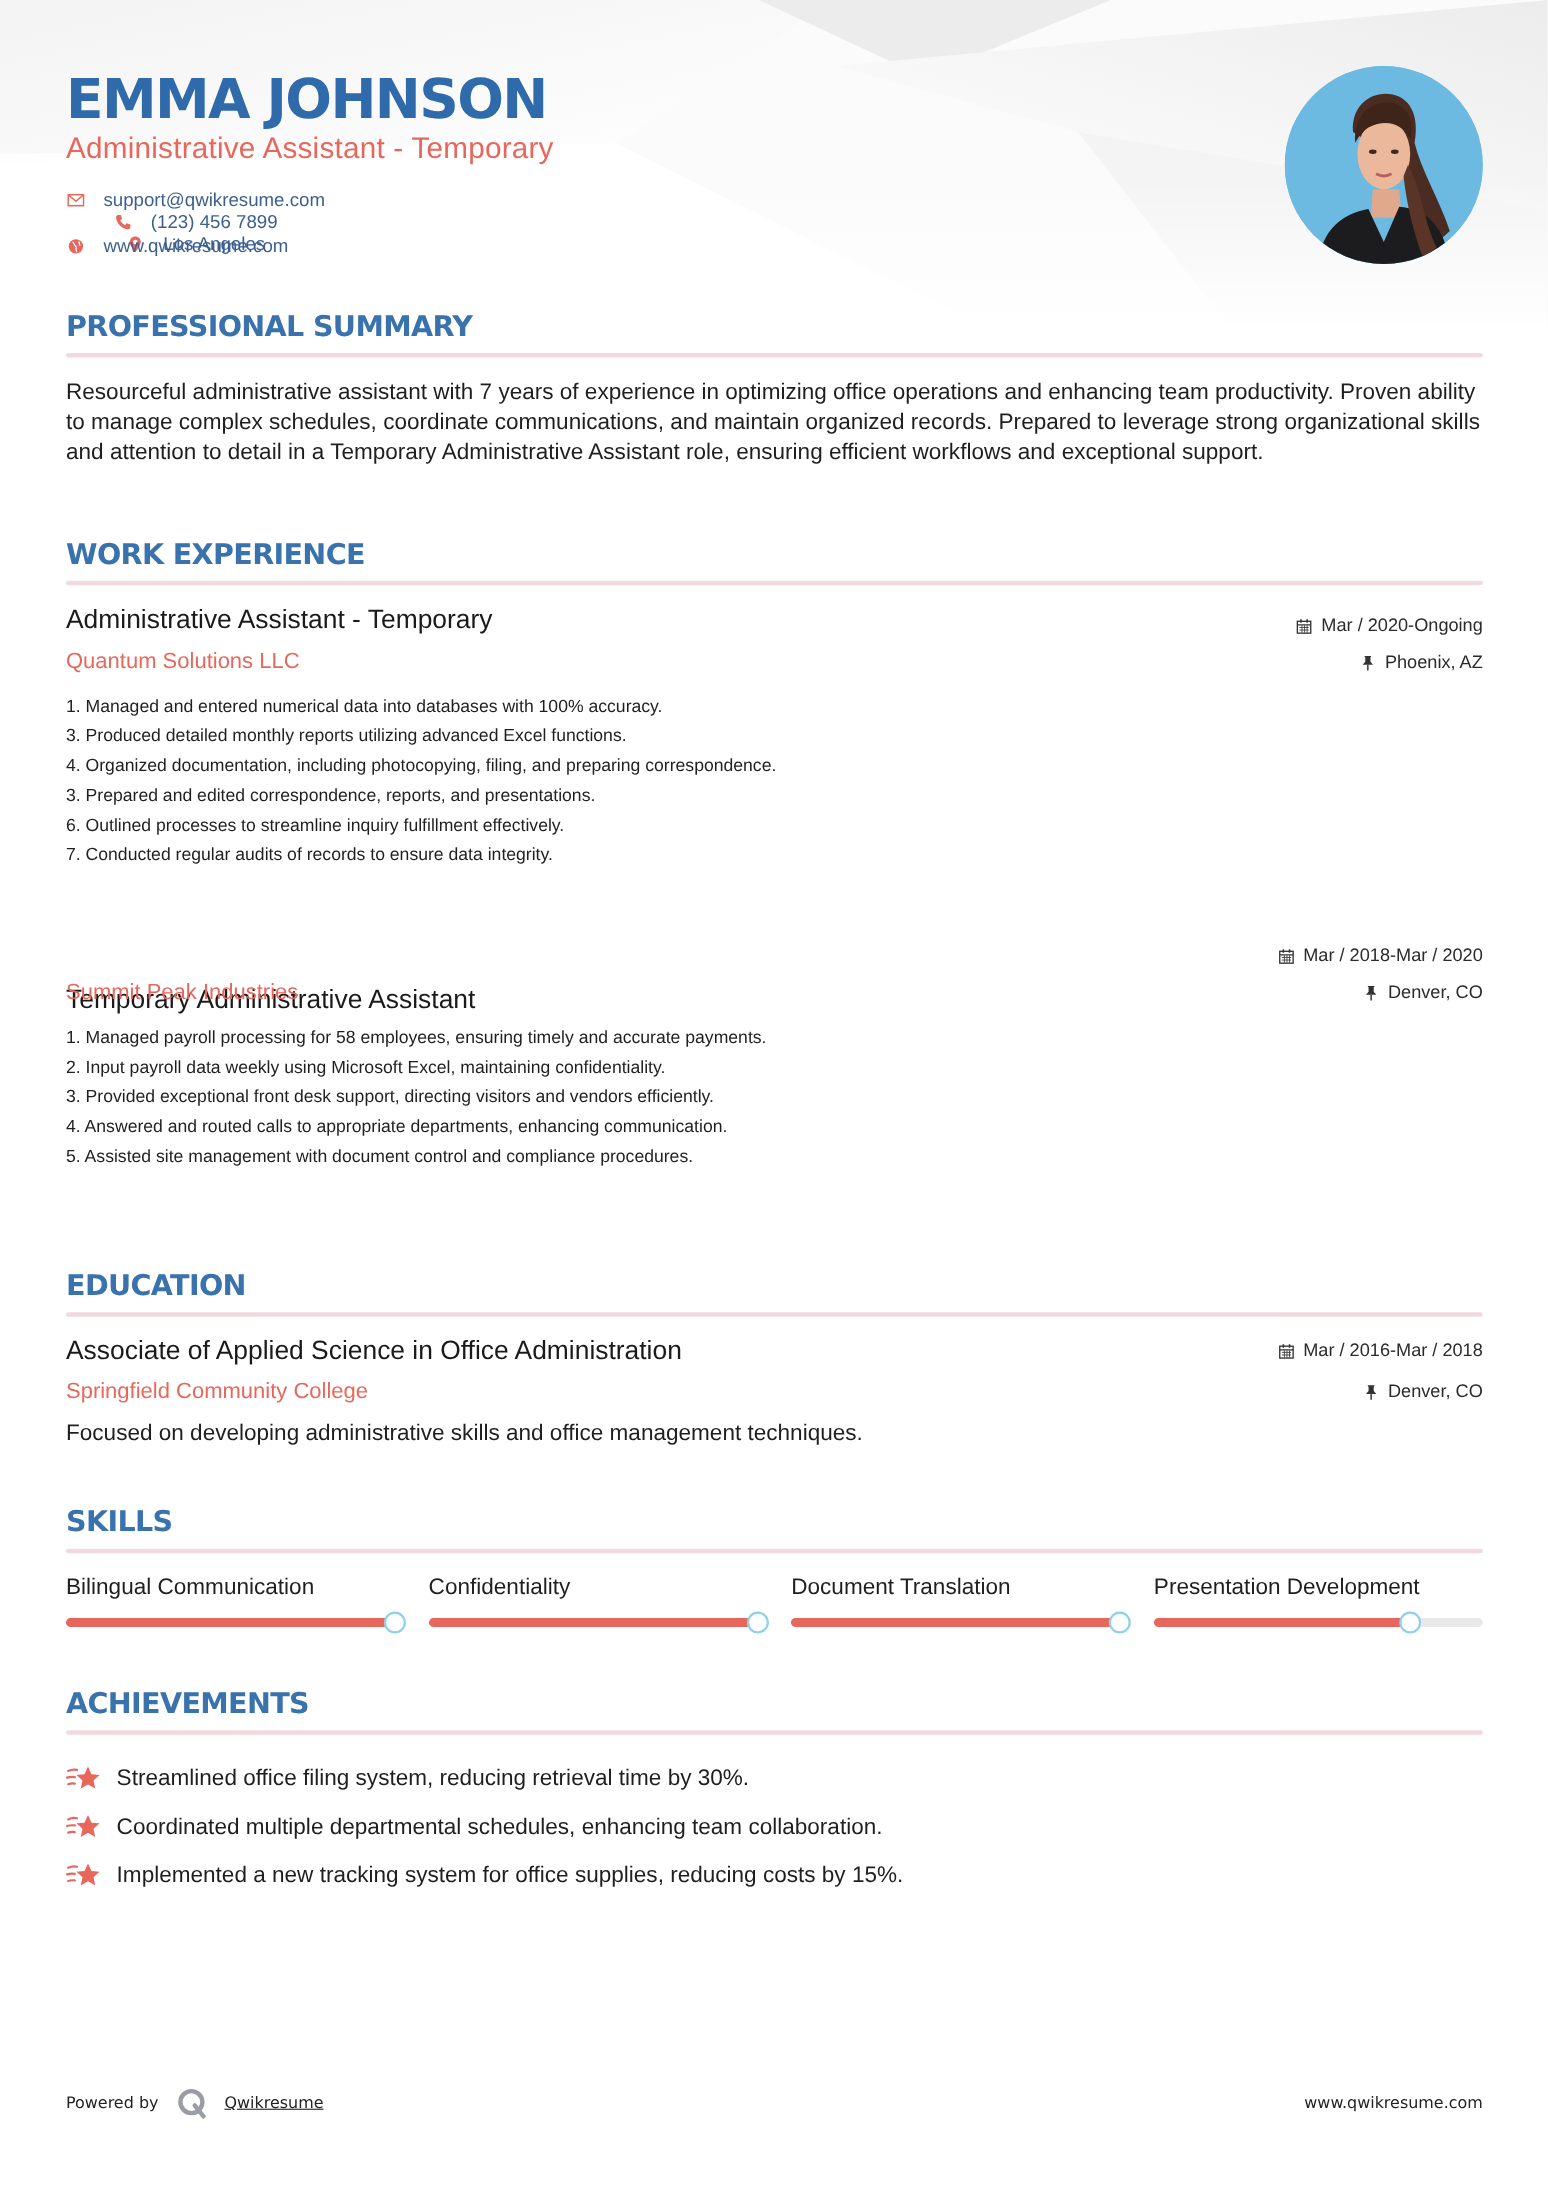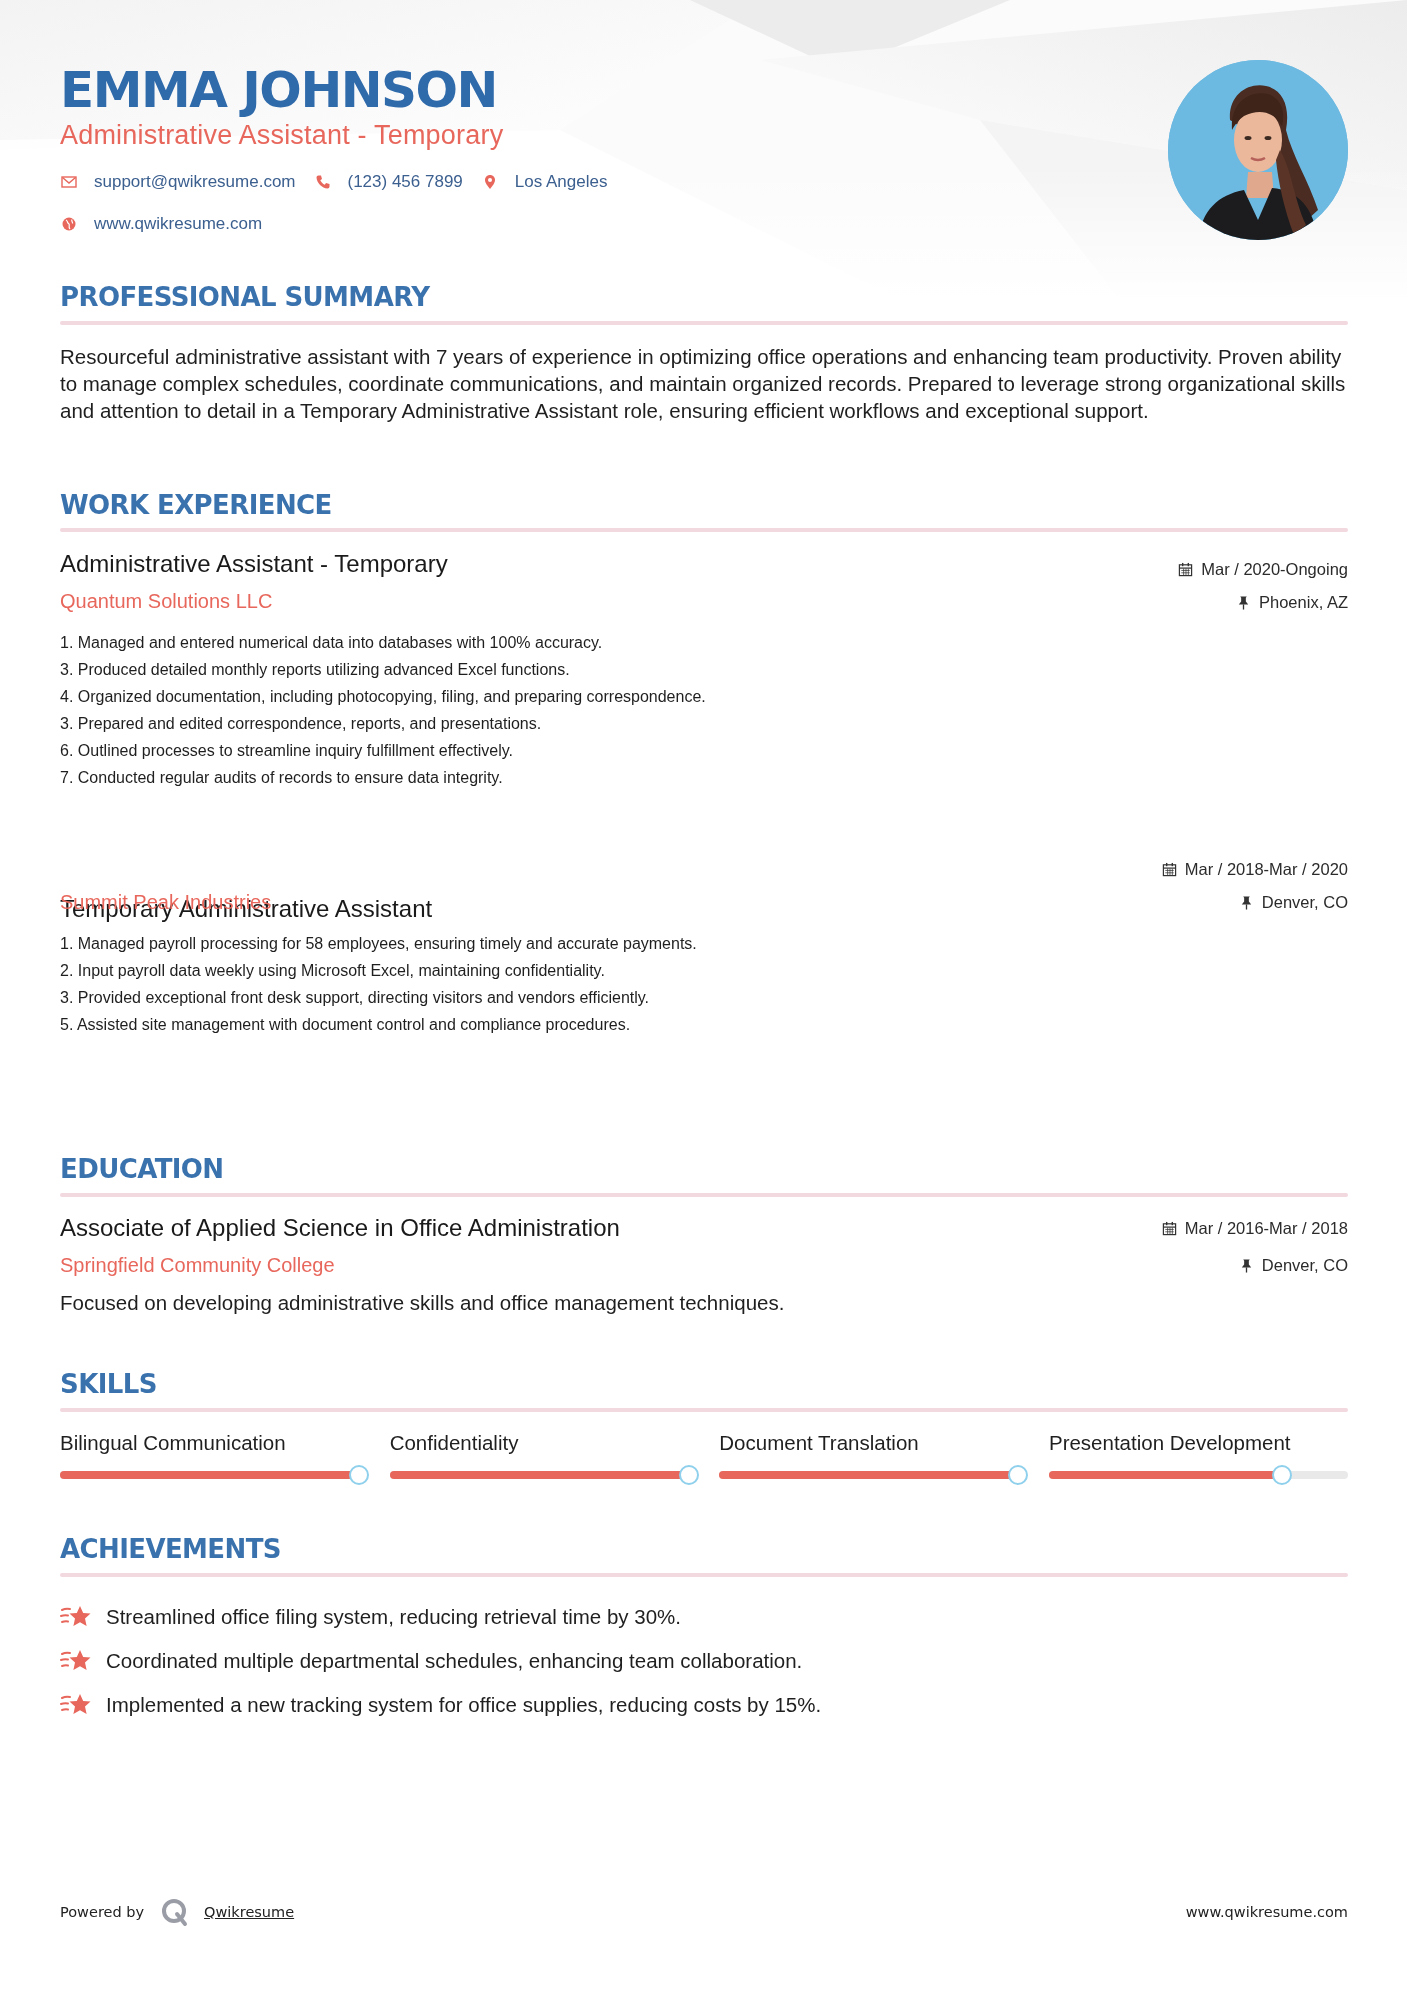--- a/index.html
+++ b/index.html
@@ -7,21 +7,21 @@
   body { font-family: "Liberation Sans", "DejaVu Sans", sans-serif; color: #1f1f1f; position: relative; }
 
   .bg-shapes { position: absolute; left: 0; top: 0; width: 1407px; height: 300px; overflow: hidden; z-index: 0; }
   .bg-shapes svg { width: 100%; height: 100%; display: block; }
 
   .page { position: absolute; left: 0; top: 0; width: 1407px; height: 1990px; z-index: 1; }
 
   .name { position: absolute; left: 60px; top: 60px; font-family: "DejaVu Sans", sans-serif; font-weight: bold; font-size: 50px; letter-spacing: -1.5px; color: #2f6aab; line-height: 60px; }
   .subtitle { position: absolute; left: 60px; top: 118px; font-size: 27px; color: #e8675c; line-height: 34px; letter-spacing: 0.2px; }
 
-  .contact-row { position: absolute; left: 60px; display: flex; align-items: center; font-size: 17px; color: #3b5f8f; }
+  .contact-row { position: absolute; left: 60px; display: flex; align-items: center; font-size: 17px; color: #3b5f8f; flex-direction: column; }
   .contact-row.r1 { top: 172px; }
   .contact-row.r2 { top: 214px; }
   .contact-item { display: flex; align-items: center; margin-right: 18px; }
   .contact-item .ic { width: 18px; height: 18px; margin-right: 16px; display: inline-flex; align-items: center; justify-content: center; }
   .contact-item .ic svg { width: 16px; height: 16px; }
 
   .photo { position: absolute; left: 1168px; top: 60px; width: 180px; height: 180px; border-radius: 50%; overflow: hidden; background: #6cb9e1; }
   .photo svg { width: 100%; height: 100%; display: block; }
 
   .section-title { position: absolute; left: 60px; font-family: "DejaVu Sans", sans-serif; font-size: 26px; font-weight: bold; color: #3a72ae; letter-spacing: -0.6px; line-height: 32px; }
@@ -215,20 +215,21 @@
           <path d="M4.5 1.5 H11.5 L10.5 3 V7 L13 10 H3 L5.5 7 V3 Z" fill="#333"></path>
           <rect x="7.3" y="10" width="1.4" height="5.5" fill="#333"></rect>
         </svg>
     </span>
     <span>Denver, CO</span>
   </div>
   <ul class="bullets" style="top:930px;">
     <li>1. Managed payroll processing for 58 employees, ensuring timely and accurate payments.</li>
     <li>2. Input payroll data weekly using Microsoft Excel, maintaining confidentiality.</li>
     <li>3. Provided exceptional front desk support, directing visitors and vendors efficiently.</li>
+    <li>4. Answered and routed calls to appropriate departments, enhancing communication.</li>
     <li>5. Assisted site management with document control and compliance procedures.</li>
   </ul>
 
   <div class="section-title" style="top:1153px;">EDUCATION</div>
   <div class="divider" style="top:1193px;"></div>
   <div class="job-title" style="top:1213px;">Associate of Applied Science in Office Administration</div>
   <div class="company" style="top:1252px;">Springfield Community College</div>
   <div class="meta" style="top:1217px;">
     <span class="ic">
       <svg viewBox="0 0 16 16">

